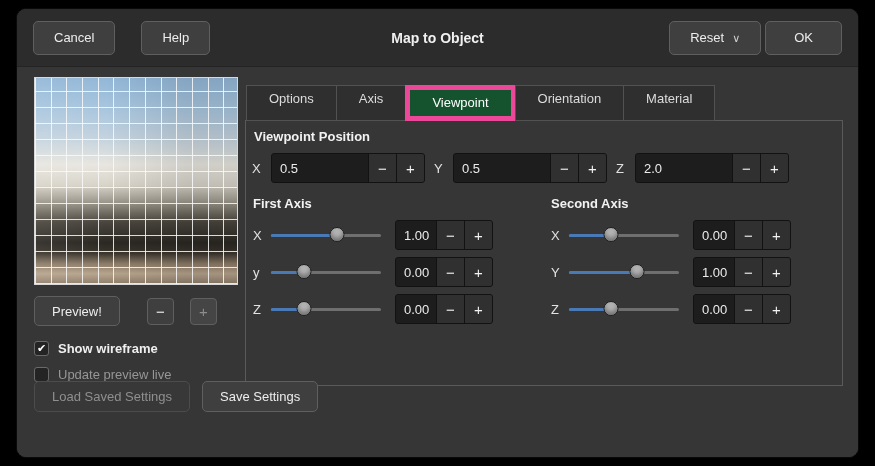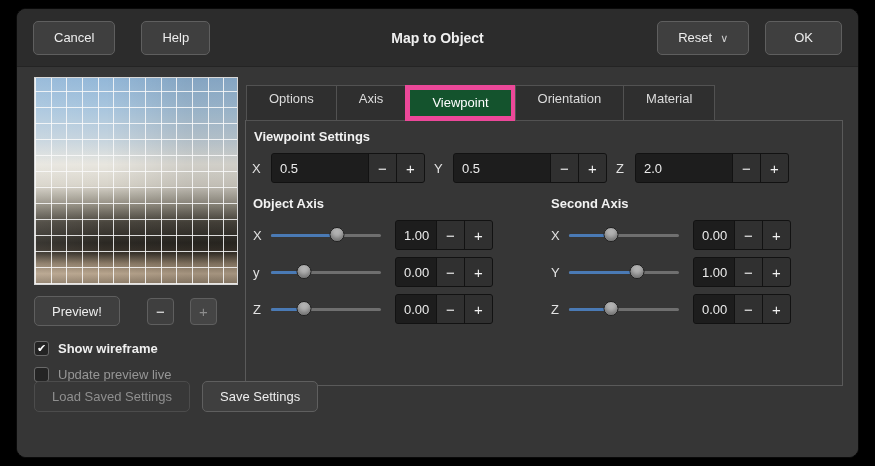--- a/index.html
+++ b/index.html
@@ -8,21 +8,21 @@
 
   .dialog { position:absolute; left:16px; top:8px; width:843px; height:450px;
             background:#363636; border-radius:10px; overflow:hidden; color:#e6e6e6;
             font-size:13px; border:1px solid #0a0a0a; }
 
   
   .titlebar { position:relative; height:58px; background:#2c2c2c; display:flex;
               align-items:center; justify-content:space-between; padding:0 16px;
               border-bottom:1px solid #242424; }
   .tb-left { display:flex; gap:26px; z-index:2; }
-  .tb-right { display:flex; gap:16px; z-index:2; }
+  .tb-right { display:flex; gap:4px; z-index:2; }
   .btn { background:#3f3f3f; border:1px solid #5f5f5f; border-radius:5px; color:#ededed;
          font-family:inherit; font-size:13px; height:34px; padding:0 20px; cursor:default;
          display:flex; align-items:center; justify-content:center; gap:8px; }
   .btn.ok { padding:0 28px; }
   .chev { font-size:11px; color:#cfcfcf; margin-top:2px; }
   .win-title { position:absolute; left:0; right:0; text-align:center; font-weight:bold;
                font-size:14px; color:#f0f0f0; pointer-events:none; }
 
   
   .content { position:relative; height:391px; background:#363636; }
@@ -146,21 +146,21 @@
     <div class="right">
       <div class="tabs">
         <div class="tab">Options</div>
         <div class="tab">Axis</div>
         <div class="tab active">Viewpoint</div>
         <div class="tab">Orientation</div>
         <div class="tab">Material</div>
       </div>
 
       <div class="panel">
-        <div class="section-title">Viewpoint Settings</div>
+        <div class="section-title">Viewpoint Position</div>
 
         <div class="pos-row">
           <span class="axis-label">X</span>
           <div class="spinbox">
             <div class="entry">0.5</div>
             <button class="spin-btn">−</button>
             <button class="spin-btn">+</button>
           </div>
 
           <span class="axis-label">Y</span>
@@ -174,21 +174,21 @@
           <div class="spinbox">
             <div class="entry">2.0</div>
             <button class="spin-btn">−</button>
             <button class="spin-btn">+</button>
           </div>
         </div>
 
         <div class="axes">
 
           <div>
-            <div class="axis-title">Object Axis</div>
+            <div class="axis-title">First Axis</div>
 
             <div class="slider-row">
               <span class="axis-label">X</span>
               <div class="slider">
                 <div class="track"></div>
                 <div class="fill" style="width: 60%;"></div>
                 <div class="handle" style="left: 60%;"></div>
               </div>
               <div class="spinbox">
                 <div class="entry val">1.00</div>

